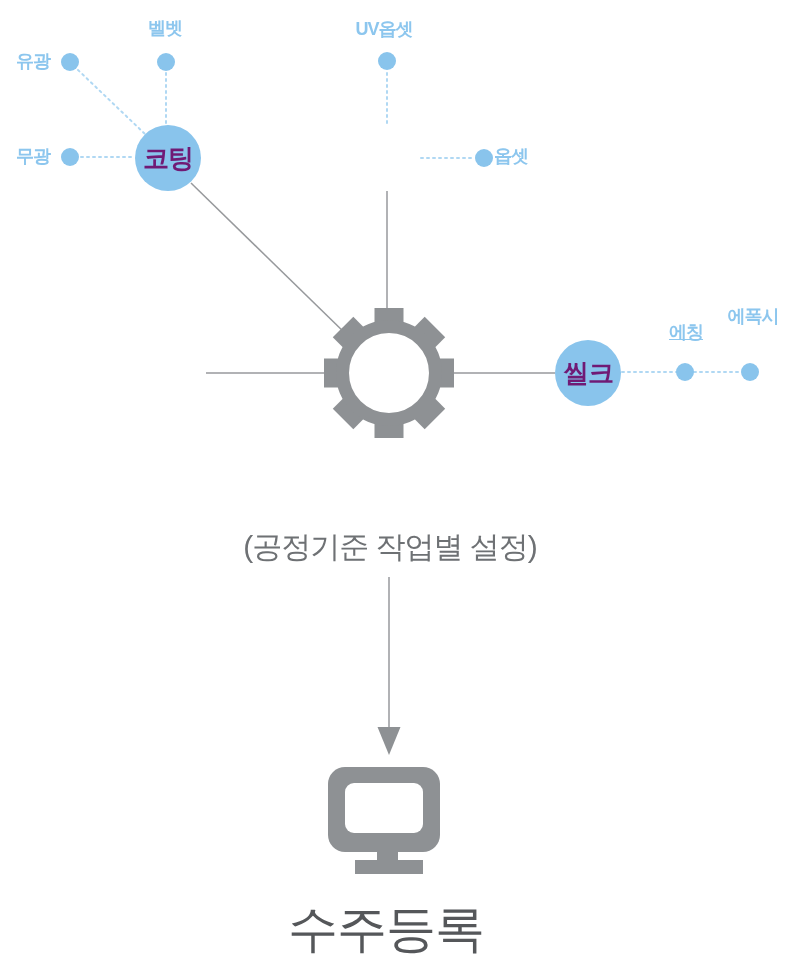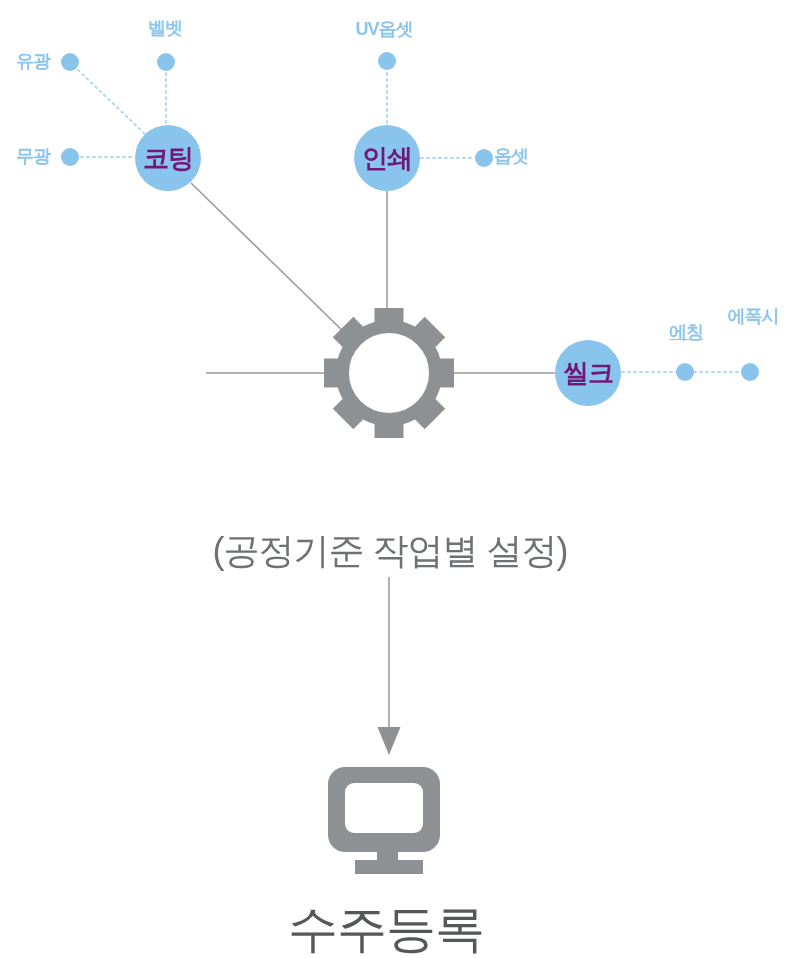--- a/index.html
+++ b/index.html
@@ -87,21 +87,21 @@
     font-weight: 500;
     letter-spacing: -1px;
   }
   .subtitle {
     position: absolute;
     left: 0;
     top: 527px;
     width: 780px;
     text-align: center;
     color: var(--subtitle-gray, #6e7174);
-    font-size: 36px;
+    font-size: 30px;
     font-weight: 400;
     letter-spacing: -1px;
   }
   .bottom-label {
     position: absolute;
     left: 0;
     top: 896px;
     width: 772px;
     text-align: center;
     color: var(--title-gray, #55575a);
@@ -162,20 +162,19 @@
 
   <div class="sub-label" style="left:33px; top:61px;">유광</div>
   <div class="sub-label" style="left:165px; top:28px;">벨벳</div>
   <div class="sub-label" style="left:33px; top:156px;">무광</div>
   <div class="sub-label" style="left:384px; top:29px;">UV옵셋</div>
   <div class="sub-label" style="left:511px; top:156px;font-family:Liberation Mono, monospace;">옵셋</div>
   <div class="sub-label" style="left:686px; top:332px;text-decoration:underline;">에칭</div>
   <div class="sub-label" style="left:753px; top:316px;">에폭시</div>
 
   <div class="node" style="left:135px; top:125px;">코팅</div>
-  <div class="node" style="left:354px; top:125px;">인쇄</div>
   <div class="node" style="left:555px; top:340px;">씰크</div>
 
   <div class="subtitle">(공정기준 작업별 설정)</div>
 
   <div class="bottom-label">수주등록</div>
 
 </div>
 
 </body></html>

